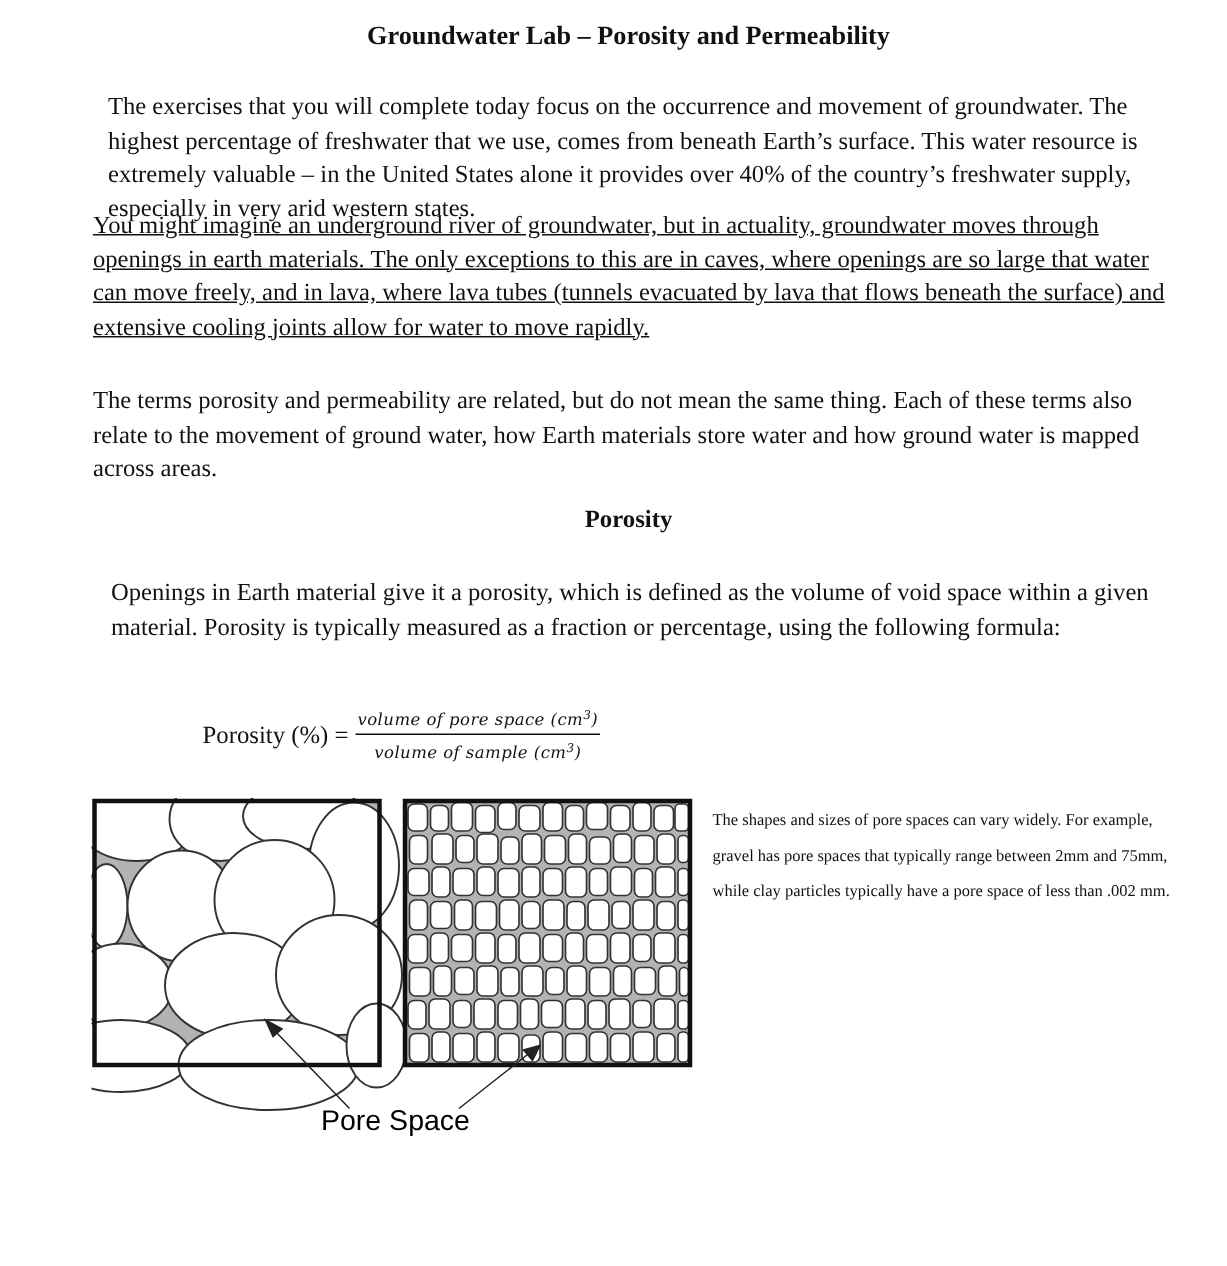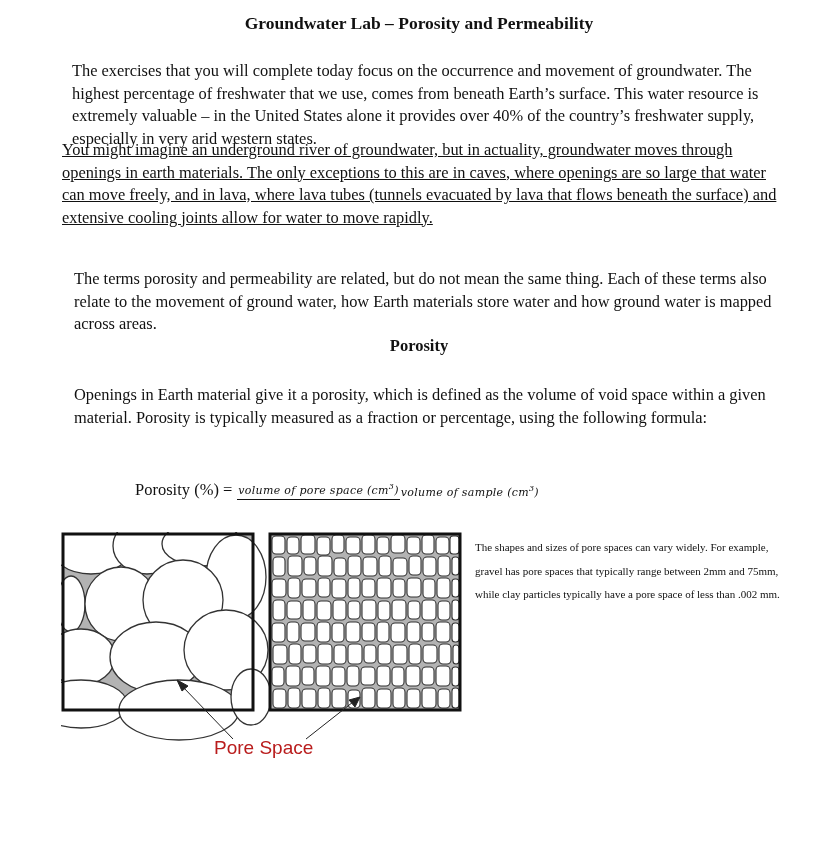--- a/index.html
+++ b/index.html
@@ -9,39 +9,39 @@
                 font-weight:bold; font-size:17.5px; }
   .para { position:absolute; left:62px; width:725px; font-size:16.4px; line-height:22.5px; }
   #p1 { top:50px; }
   #p2 { top:139px;text-decoration:underline; }
   #p3 { top:256px; }
   .section-heading { position:absolute; top:336px; left:0; width:838px; text-align:center;
                      font-weight:bold; font-size:16.5px; }
   #p4 { top:372px; }
   .formula { position:absolute; top:452px; left:135px; height:40px; display:flex; align-items:center;
              font-size:16.5px; white-space:nowrap;margin-top:18px; }
-  .frac { display:inline-flex; flex-direction:row; align-items:center; margin:0 2px 0 5px;
+  .frac { display:inline-flex; flex-direction:column; align-items:center; margin:0 2px 0 5px;
           font-family:"DejaVu Serif", serif; font-style:italic; font-size:11px; letter-spacing:0.3px; }
   .frac .num { border-bottom:1.5px solid #111; padding:0 1px 1px 1px; line-height:14px; }
   .frac .den { padding:2px 1px 0 1px; line-height:14px; }
   .frac sup { font-size:8px; }
   .figure { position:absolute; top:532px; left:61px; width:403px; height:235px; }
   .figure svg { display:block; }
   .figure-label { position:absolute; top:737px; left:214px; font-family:"Liberation Sans", sans-serif;
-                  font-size:19px; color:#b91c1c; }
+                  font-size:19px; color:#000000; }
   .side-text { position:absolute; top:536px; left:475px; width:310px; font-size:11px; line-height:23.5px; }
 </style>
 </head>
 <body>
 
 <div class="page-title">Groundwater Lab – Porosity and Permeability</div>
 
 <p class="para" id="p1" style="margin:10px">The exercises that you will complete today focus on the occurrence and movement of groundwater. The highest percentage of freshwater that we use, comes from beneath Earth’s surface. This water resource is extremely valuable – in the United States alone it provides over 40% of the country’s freshwater supply, especially in very arid western states.</p>
 <p class="para" id="p2" style="margin:0">You might imagine an underground river of groundwater, but in actuality, groundwater moves through openings in earth materials. The only exceptions to this are in caves, where openings are so large that water can move freely, and in lava, where lava tubes (tunnels evacuated by lava that flows beneath the surface) and extensive cooling joints allow for water to move rapidly.</p>
-<p class="para" id="p3" style="margin:12px">The terms porosity and permeability are related, but do not mean the same thing. Each of these terms also relate to the movement of ground water, how Earth materials store water and how ground water is mapped across areas.</p>
+<p class="para" id="p3" style="margin:0">The terms porosity and permeability are related, but do not mean the same thing. Each of these terms also relate to the movement of ground water, how Earth materials store water and how ground water is mapped across areas.</p>
 
 <div class="section-heading">Porosity</div>
 
 <p class="para" id="p4" style="margin:12px">Openings in Earth material give it a porosity, which is defined as the volume of void space within a given material. Porosity is typically measured as a fraction or percentage, using the following formula:</p>
 
 <div class="formula">
   <span>Porosity (%) =</span>
   <span class="frac">
     <span class="num"><span>volume of pore space (cm</span><sup>3</sup><span>)</span></span>
     <span class="den"><span>volume of sample (cm</span><sup>3</sup><span>)</span></span>

